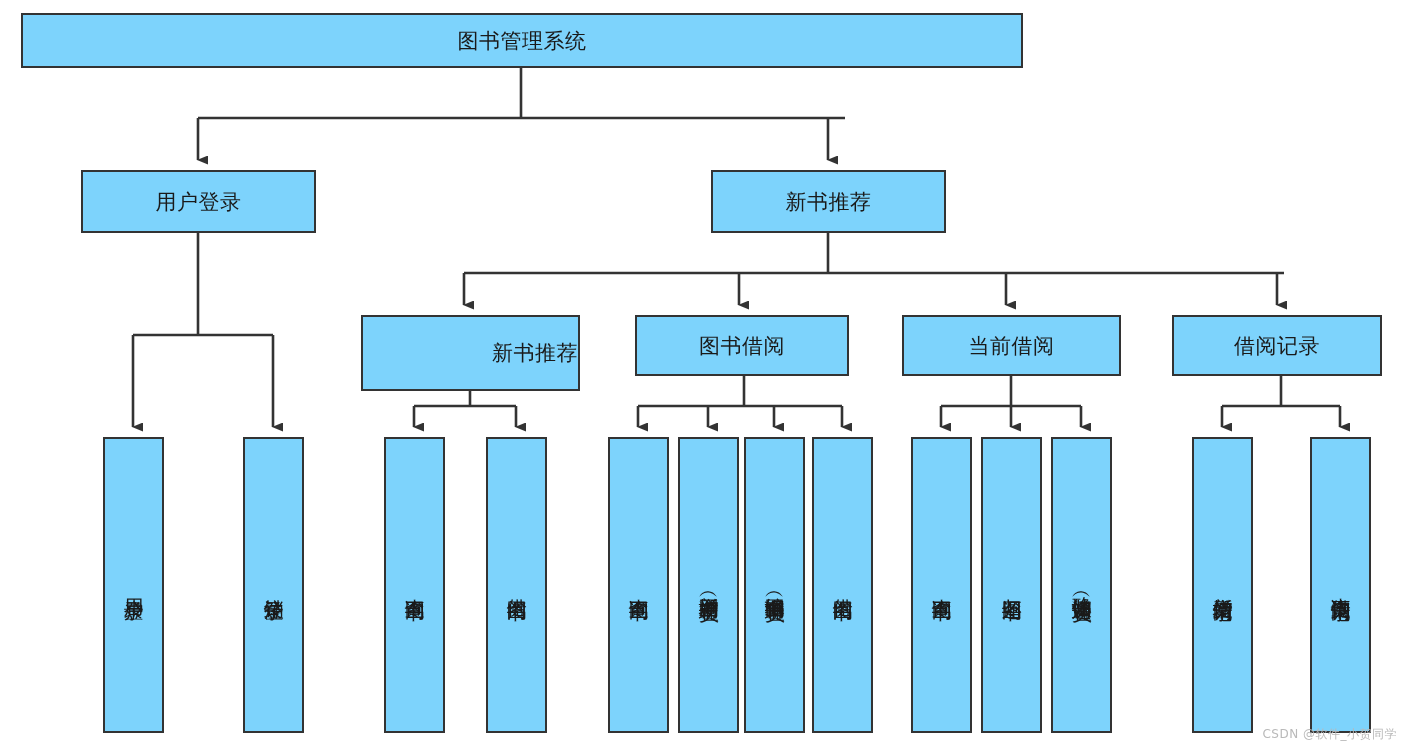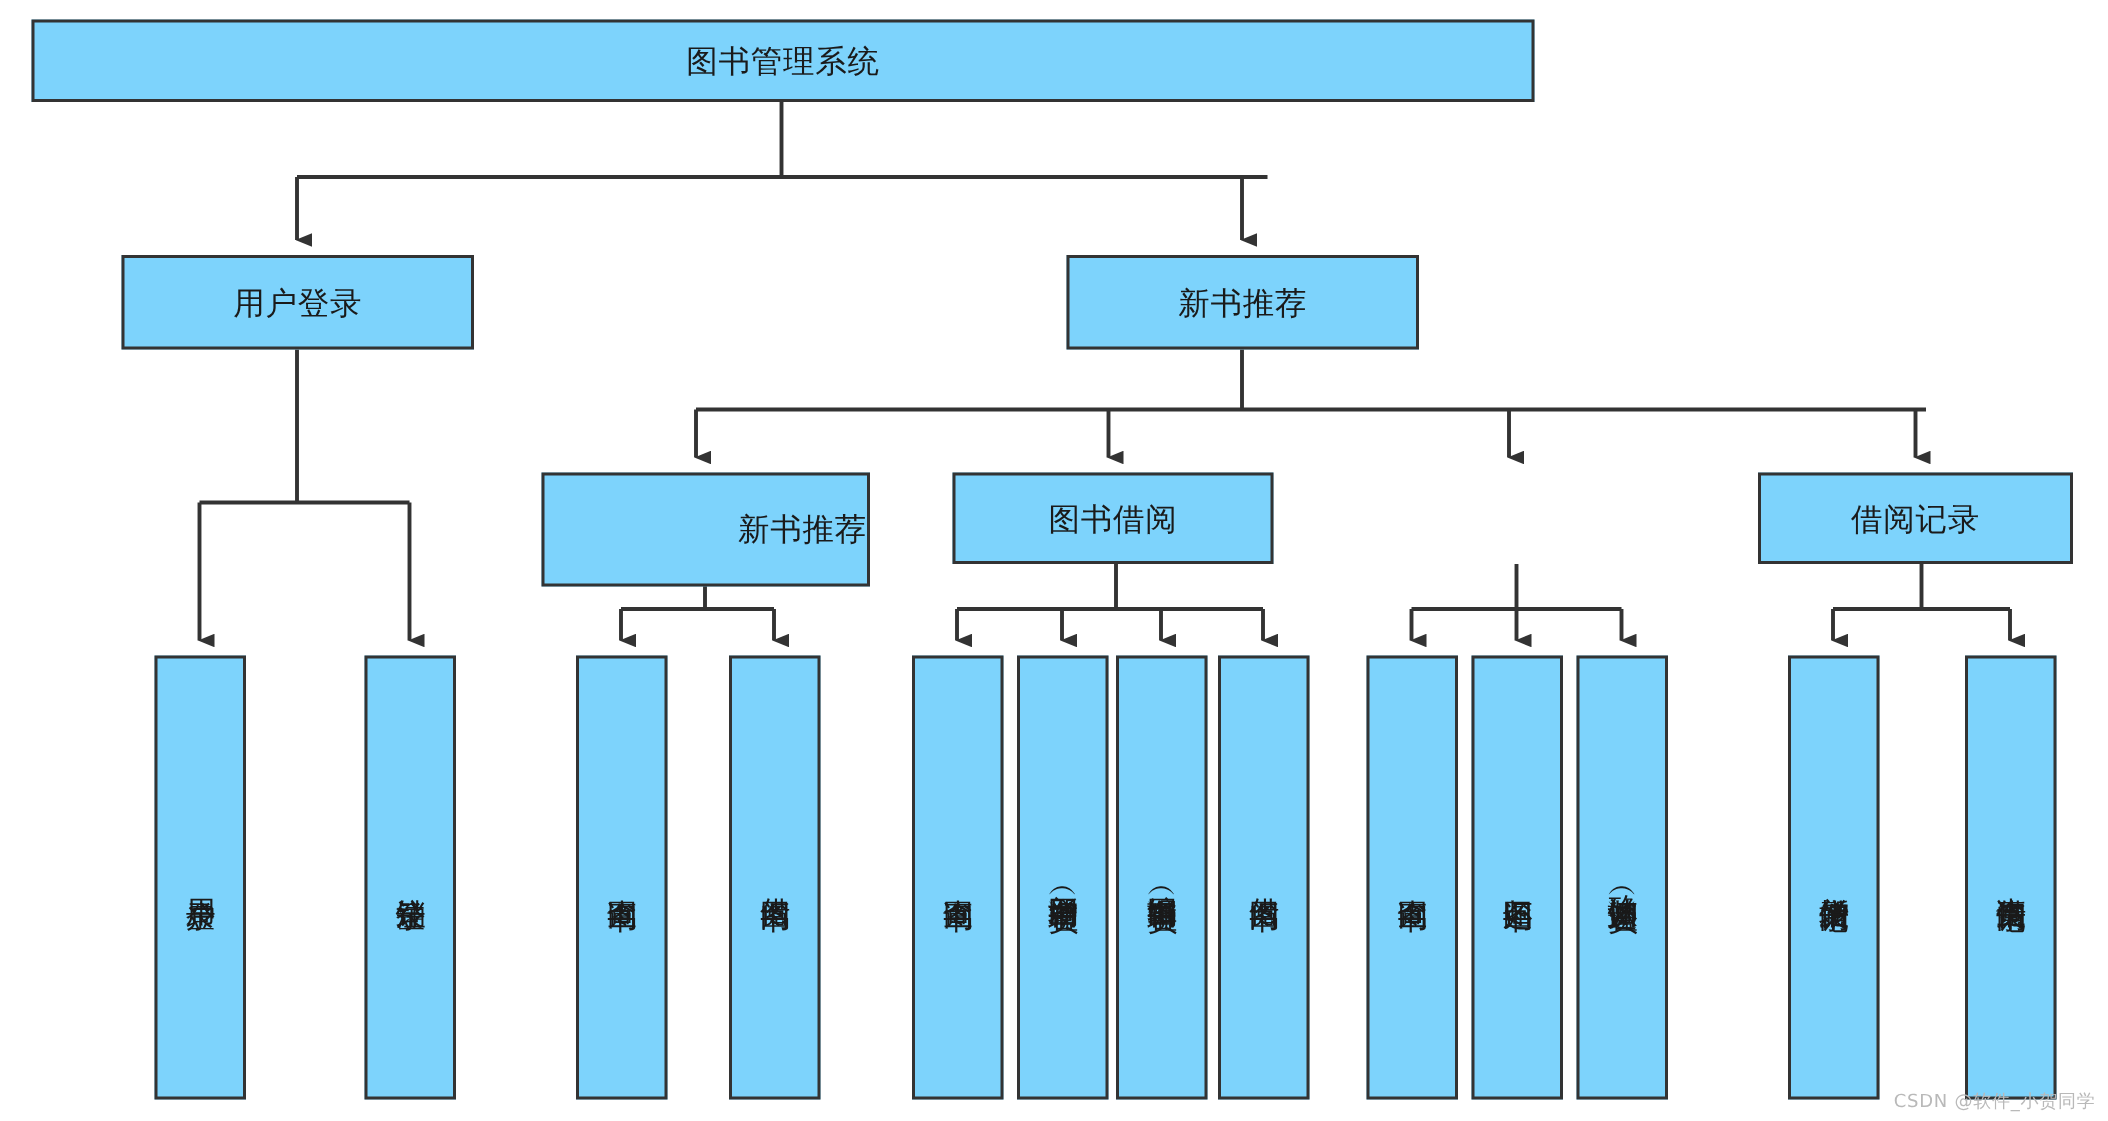--- a/index.html
+++ b/index.html
@@ -126,20 +126,23 @@
   <div class="node-box horizontal" style="left:711px; top:170px; width:235px; height:63px;">
     <span class="node-label">新书推荐</span>
   </div>
 
   <div class="node-box horizontal" style="left:361px; top:315px; width:219px; height:76px;justify-content:flex-end;">
     <span class="node-label">新书推荐</span>
   </div>
   <div class="node-box horizontal" style="left:635px; top:315px; width:214px; height:61px;">
     <span class="node-label">图书借阅</span>
   </div>
+  <div class="node-box horizontal" style="left:902px; top:315px; width:219px; height:61px;">
+    <span class="node-label">当前借阅</span>
+  </div>
   <div class="node-box horizontal" style="left:1172px; top:315px; width:210px; height:61px;">
     <span class="node-label">借阅记录</span>
   </div>
 
   <div class="node-box vertical" style="left:103px; top:437px; width:61px; height:296px;">
     <span class="node-label">用户登录</span>
   </div>
   <div class="node-box vertical" style="left:243px; top:437px; width:61px; height:296px;">
     <span class="node-label">注销登录</span>
   </div>

